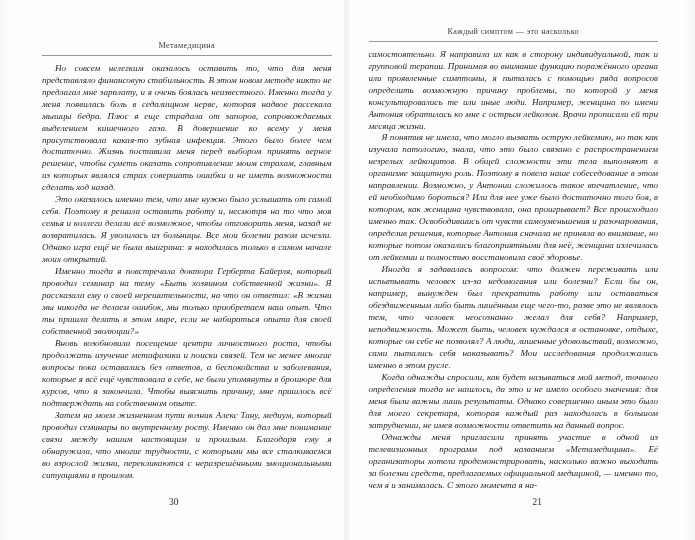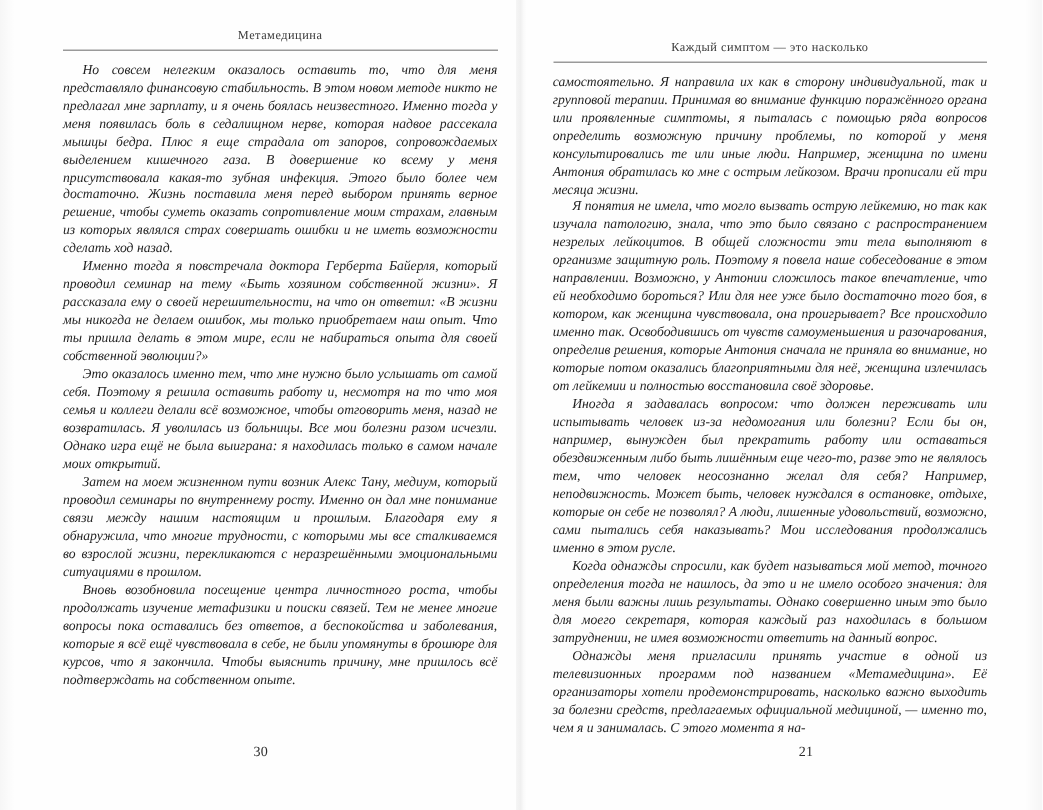--- a/index.html
+++ b/index.html
@@ -21,21 +21,21 @@
     background: #fdfdfd;
   }
   .page {
     position: relative;
     width: 347.5px;
     height: 540px;
     box-sizing: border-box;
     background: #fefefe;
   }
   .page-left {
-    padding: 20px 16px 0 42px;
+    padding: 42px 16px 0 42px;
   }
   .page-right {
     padding: 28px 37px 0 21px;
   }
   .gutter {
     position: absolute;
     top: 0;
     left: 344px;
     width: 7px;
     height: 540px;
@@ -106,24 +106,24 @@
 </head>
 <body>
 
 <div class="spread">
 
   <div class="page page-left">
     <div class="running-head">Метамедицина</div>
     <div class="head-rule"></div>
     <div class="body-text">
       <p>Но совсем нелегким оказалось оставить то, что для меня представляло финансовую стабильность. В этом новом методе никто не предлагал мне зарплату, и я очень боялась неизвестного. Именно тогда у меня появилась боль в седалищном нерве, которая надвое рассекала мышцы бедра. Плюс я еще страдала от запоров, сопровождаемых выделением кишечного газа. В довершение ко всему у меня присутствовала какая-то зубная инфекция. Этого было более чем достаточно. Жизнь поставила меня перед выбором принять верное решение, чтобы суметь оказать сопротивление моим страхам, главным из которых являлся страх совершать ошибки и не иметь возможности сделать ход назад.</p>
+      <p>Это оказалось именно тем, что мне нужно было услышать от самой себя. Поэтому я решила оставить работу и, несмотря на то что моя семья и коллеги делали всё возможное, чтобы отговорить меня, назад не возвратилась. Я уволилась из больницы. Все мои болезни разом исчезли. Однако игра ещё не была выиграна: я находилась только в самом начале моих открытий.</p>
       <p>Именно тогда я повстречала доктора Герберта Байерля, который проводил семинар на тему «Быть хозяином собственной жизни». Я рассказала ему о своей нерешительности, на что он ответил: «В жизни мы никогда не делаем ошибок, мы только приобретаем наш опыт. Что ты пришла делать в этом мире, если не набираться опыта для своей собственной эволюции?»</p>
-      <p>Это оказалось именно тем, что мне нужно было услышать от самой себя. Поэтому я решила оставить работу и, несмотря на то что моя семья и коллеги делали всё возможное, чтобы отговорить меня, назад не возвратилась. Я уволилась из больницы. Все мои болезни разом исчезли. Однако игра ещё не была выиграна: я находилась только в самом начале моих открытий.</p>
+      <p>Вновь возобновила посещение центра личностного роста, чтобы продолжать изучение метафизики и поиски связей. Тем не менее многие вопросы пока оставались без ответов, а беспокойства и заболевания, которые я всё ещё чувствовала в себе, не были упомянуты в брошюре для курсов, что я закончила. Чтобы выяснить причину, мне пришлось всё подтверждать на собственном опыте.</p>
       <p>Затем на моем жизненном пути возник Алекс Тану, медиум, который проводил семинары по внутреннему росту. Именно он дал мне понимание связи между нашим настоящим и прошлым. Благодаря ему я обнаружила, что многие трудности, с которыми мы все сталкиваемся во взрослой жизни, перекликаются с неразрешёнными эмоциональными ситуациями в прошлом.</p>
-      <p>Вновь возобновила посещение центра личностного роста, чтобы продолжать изучение метафизики и поиски связей. Тем не менее многие вопросы пока оставались без ответов, а беспокойства и заболевания, которые я всё ещё чувствовала в себе, не были упомянуты в брошюре для курсов, что я закончила. Чтобы выяснить причину, мне пришлось всё подтверждать на собственном опыте.</p>
     </div>
     <div class="folio">30</div>
   </div>
 
   <div class="page page-right">
     <div class="running-head">Каждый симптом — это насколько</div>
     <div class="head-rule"></div>
     <div class="body-text">
       <p class="cont">самостоятельно. Я направила их как в сторону индивидуальной, так и групповой терапии. Принимая во внимание функцию поражённого органа или проявленные симптомы, я пыталась с помощью ряда вопросов определить возможную причину проблемы, по которой у меня консультировались те или иные люди. Например, женщина по имени Антония обратилась ко мне с острым лейкозом. Врачи прописали ей три месяца жизни.</p>
       <p>Я понятия не имела, что могло вызвать острую лейкемию, но так как изучала патологию, знала, что это было связано с распространением незрелых лейкоцитов. В общей сложности эти тела выполняют в организме защитную роль. Поэтому я повела наше собеседование в этом направлении. Возможно, у Антонии сложилось такое впечатление, что ей необходимо бороться? Или для нее уже было достаточно того боя, в котором, как женщина чувствовала, она проигрывает? Все происходило именно так. Освободившись от чувств самоуменьшения и разочарования, определив решения, которые Антония сначала не приняла во внимание, но которые потом оказались благоприятными для неё, женщина излечилась от лейкемии и полностью восстановила своё здоровье.</p>

